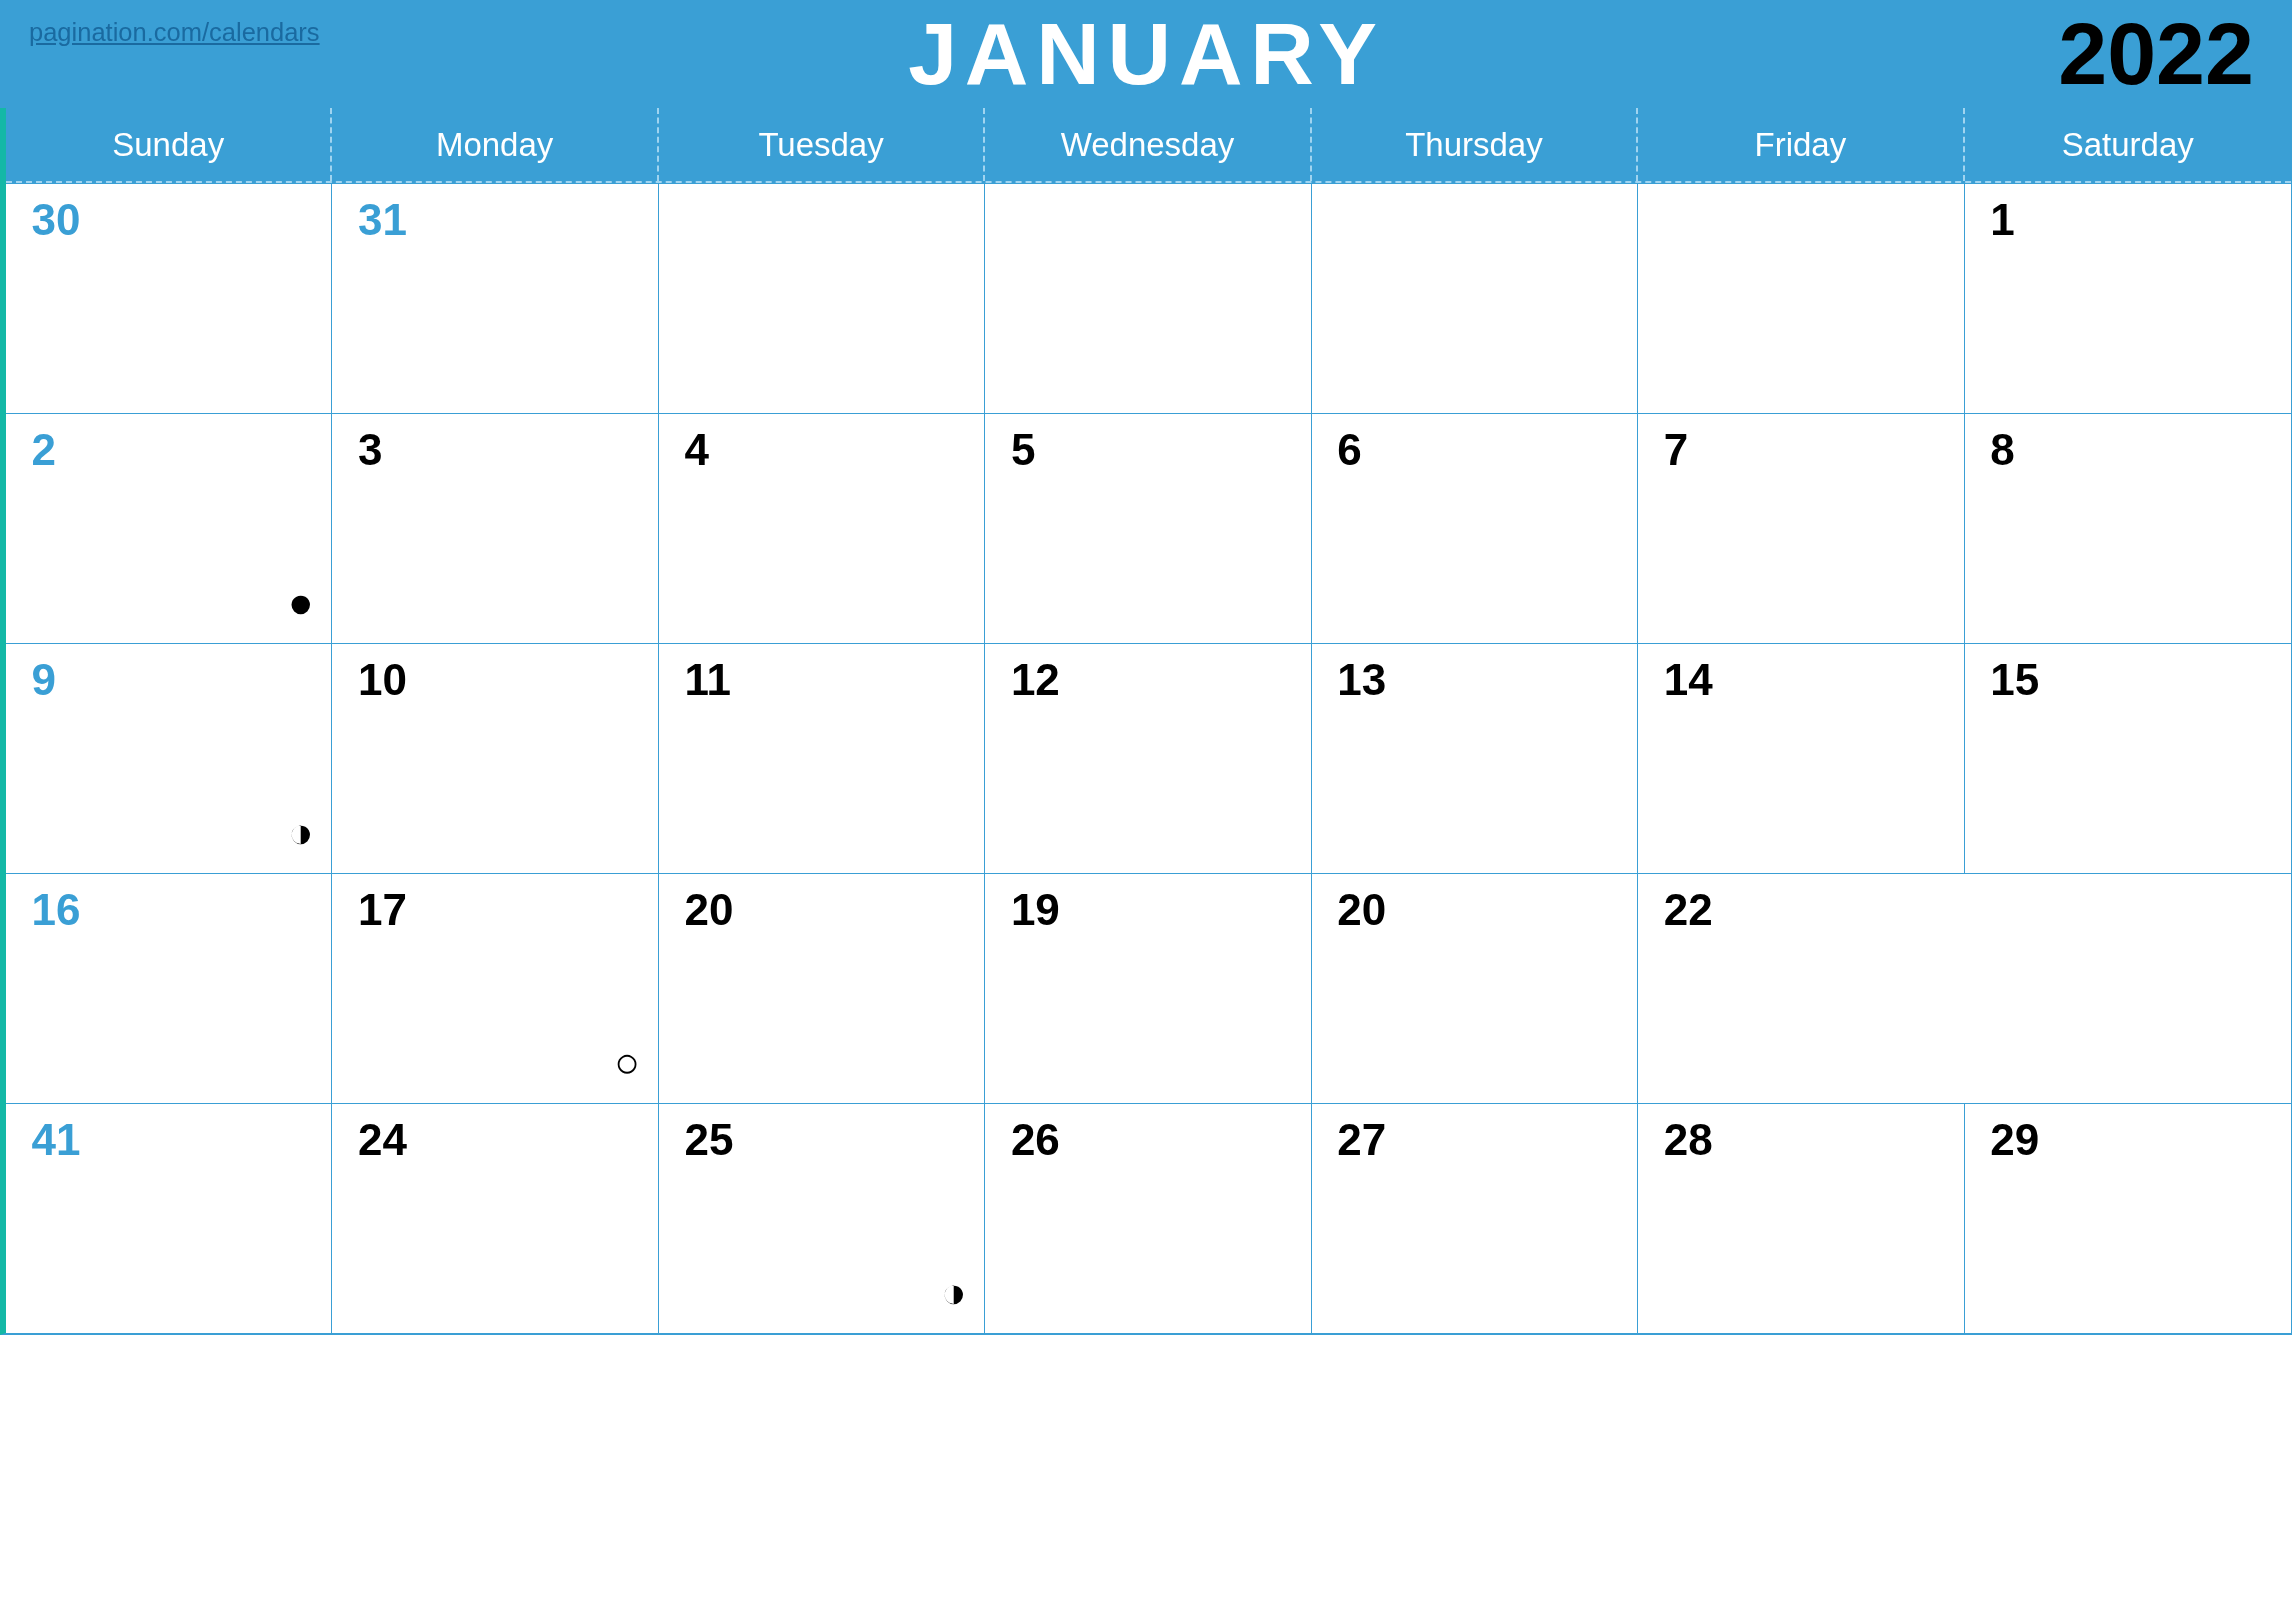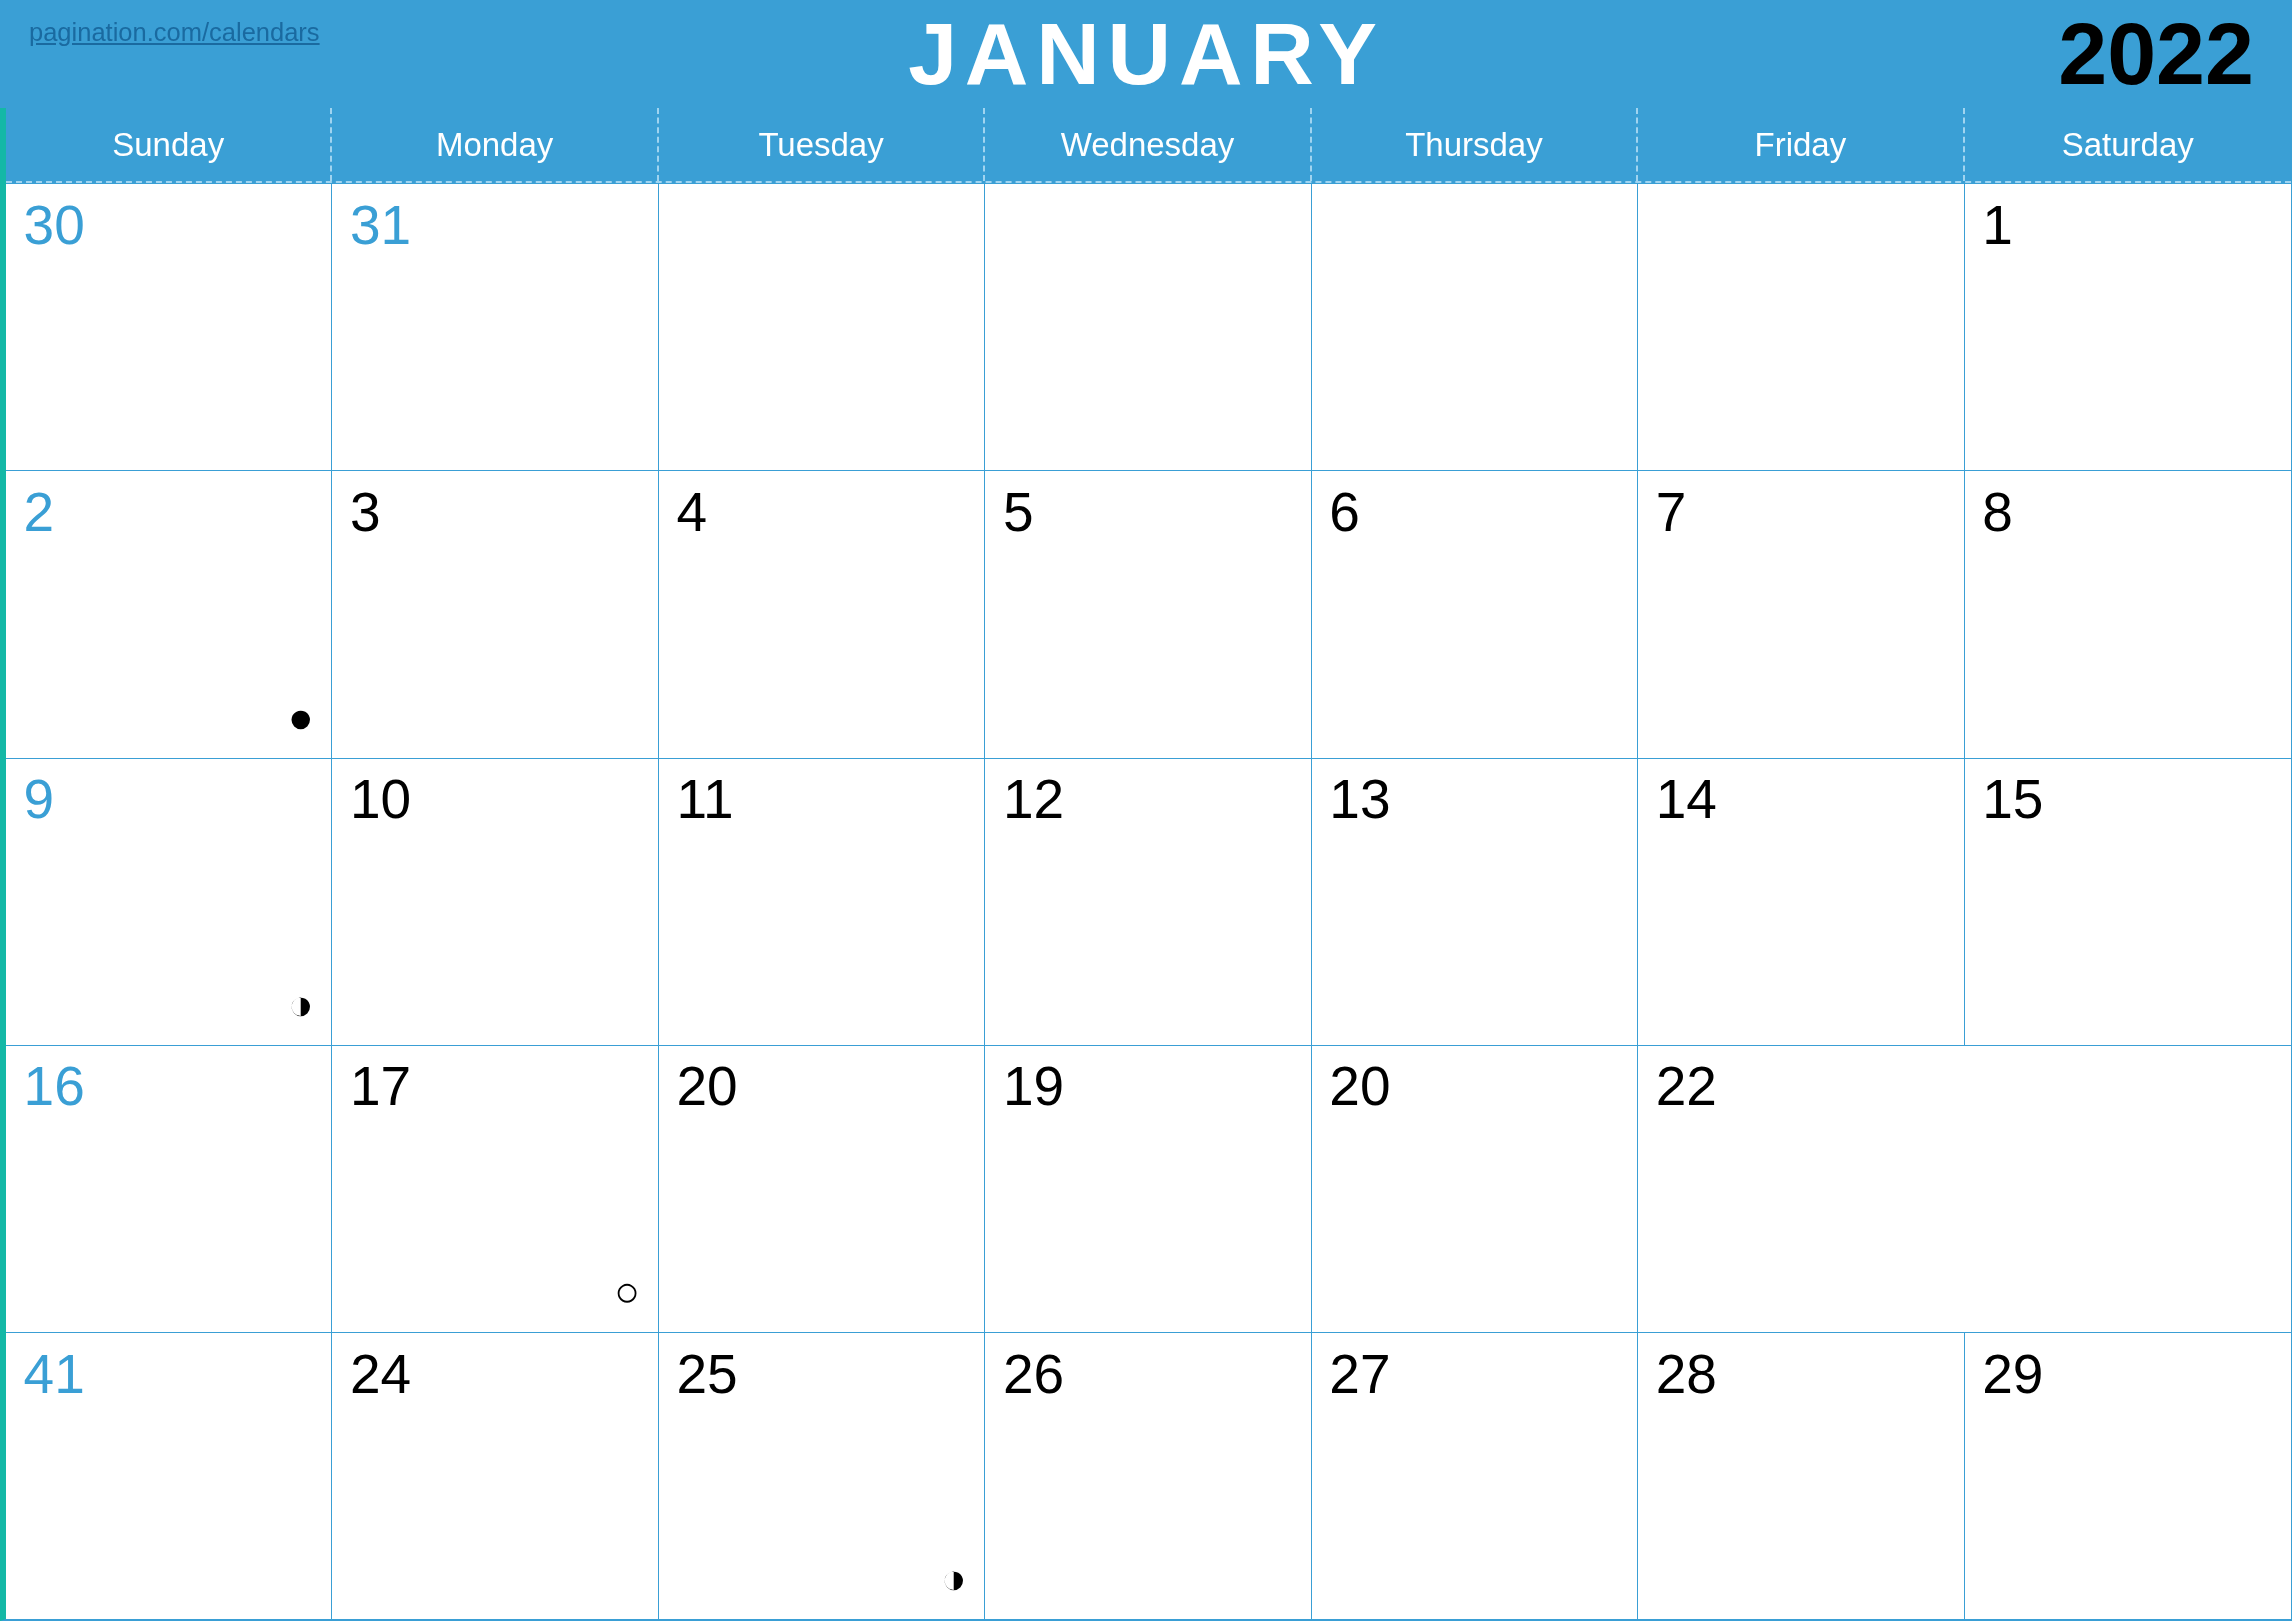--- a/index.html
+++ b/index.html
@@ -11,21 +11,21 @@
     body {
       background: #fff;
       font-family: Arial, Helvetica, sans-serif;
       width: 2293px;
       height: 1621px;
       overflow: hidden;
     }
 
     .calendar-wrapper {
       width: 2293px;
-      height: 1621px;
+      height: 1335px;
       display: flex;
       flex-direction: column;
     }
 
     .calendar-header {
       background-color: #3a9fd5;
       display: flex;
       align-items: center;
       justify-content: center;
       position: relative;
@@ -105,24 +105,25 @@
       display: flex;
       flex-direction: column;
       min-height: 216px;
     }
 
     .calendar-cell:last-child {
       border-right: none;
     }
 
     .cell-number {
-      font-size: 55px;
-      font-weight: normal;
+      font-size: 44px;
+      font-weight: bold;
       line-height: 1;
       color: #000;
+      margin-left: 8px;
     }
 
     .cell-number.sunday, .cell-number.prev-month {
       color: #3a9fd5;
     }
 
     .cell-moon {
       position: absolute;
       bottom: 15.7px;
       right: 17.6px;

